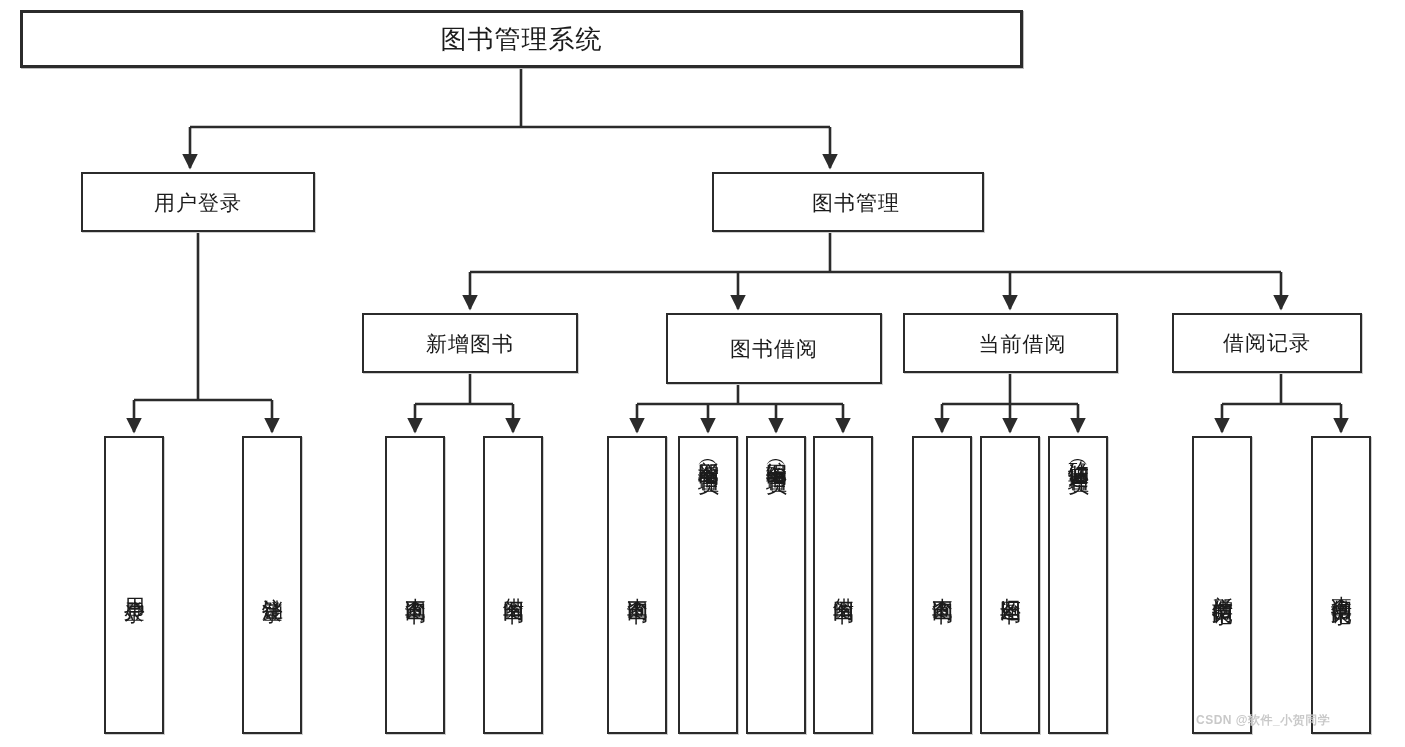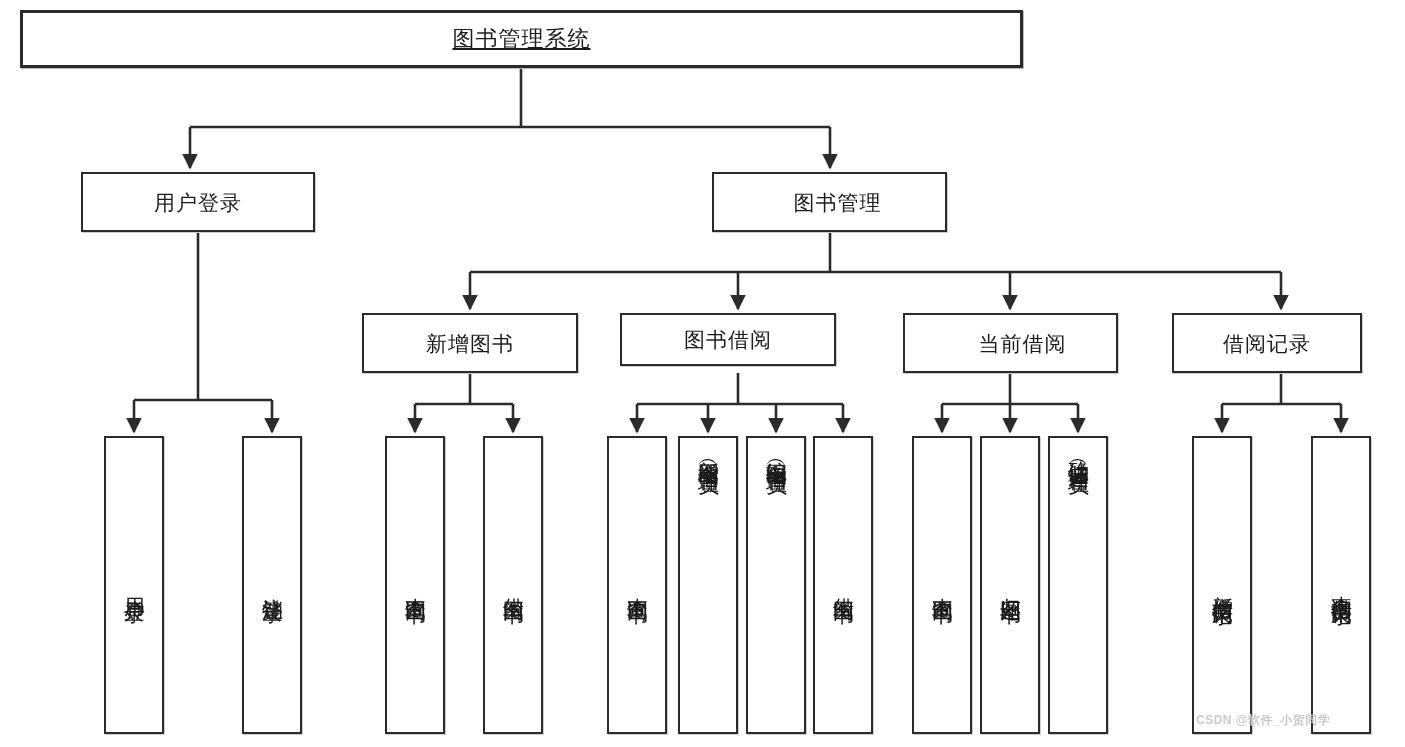--- a/index.html
+++ b/index.html
@@ -30,21 +30,21 @@
   .node.lvl1, .node.lvl2{
     box-shadow:1px 1px 0 #cfcfcf;
   }
   .node-label{
     font-size:21px;
     letter-spacing:1px;
     line-height:1;
     white-space:nowrap;
     color:#1b1b1b;
   }
-  .node.root .node-label{font-size:22px;text-decoration:underline;}
+  .node.root .node-label{font-size:26px;}
 
   .leaf{
     position:absolute;
     box-sizing:border-box;
     background:#ffffff;
     border:2.5px solid #2b2b2b;
     box-shadow:1px 1px 0 #cfcfcf;
     display:flex;
     align-items:flex-start;
     justify-content:center;
@@ -130,34 +130,34 @@
     </g>
   </svg>
 
   <div class="node root" style="left:20px;top:10px;width:1003px;height:58px;">
     <span class="node-label">图书管理系统</span>
   </div>
 
   <div class="node lvl1" style="left:81px;top:172px;width:234px;height:60px;">
     <span class="node-label">用户登录</span>
   </div>
-  <div class="node lvl1" style="left:712px;top:172px;width:235px;height:60px;padding-left:16px;">
+  <div class="node lvl1" style="left:712px;top:172px;width:272px;height:60px;padding-left:16px;">
     <span class="node-label">图书管理</span>
   </div>
 
   <div class="node lvl2" style="left:362px;top:313px;width:216px;height:60px;">
     <span class="node-label">新增图书</span>
   </div>
-  <div class="node lvl2" style="left:620px;top:313px;width:216px;height:53px;">
+  <div class="node lvl2" style="left:666px;top:313px;width:216px;height:71px;">
     <span class="node-label">图书借阅</span>
   </div>
   <div class="node lvl2" style="left:903px;top:313px;width:215px;height:60px;padding-left:24px;">
     <span class="node-label">当前借阅</span>
   </div>
-  <div class="node lvl2" style="left:1172px;top:313px;width:190px;height:60px;">
+  <div class="node lvl2" style="left:1172px;top:313px;width:190px;height:60px;font-family:Liberation Serif, serif;">
     <span class="node-label">借阅记录</span>
   </div>
 
   <div class="leaf center-text" style="left:104px;top:436px;width:60px;height:298px;">
     <span class="leaf-label">用户登录</span>
   </div>
   <div class="leaf center-text" style="left:242px;top:436px;width:60px;height:298px;">
     <span class="leaf-label">注销登录</span>
   </div>
 

